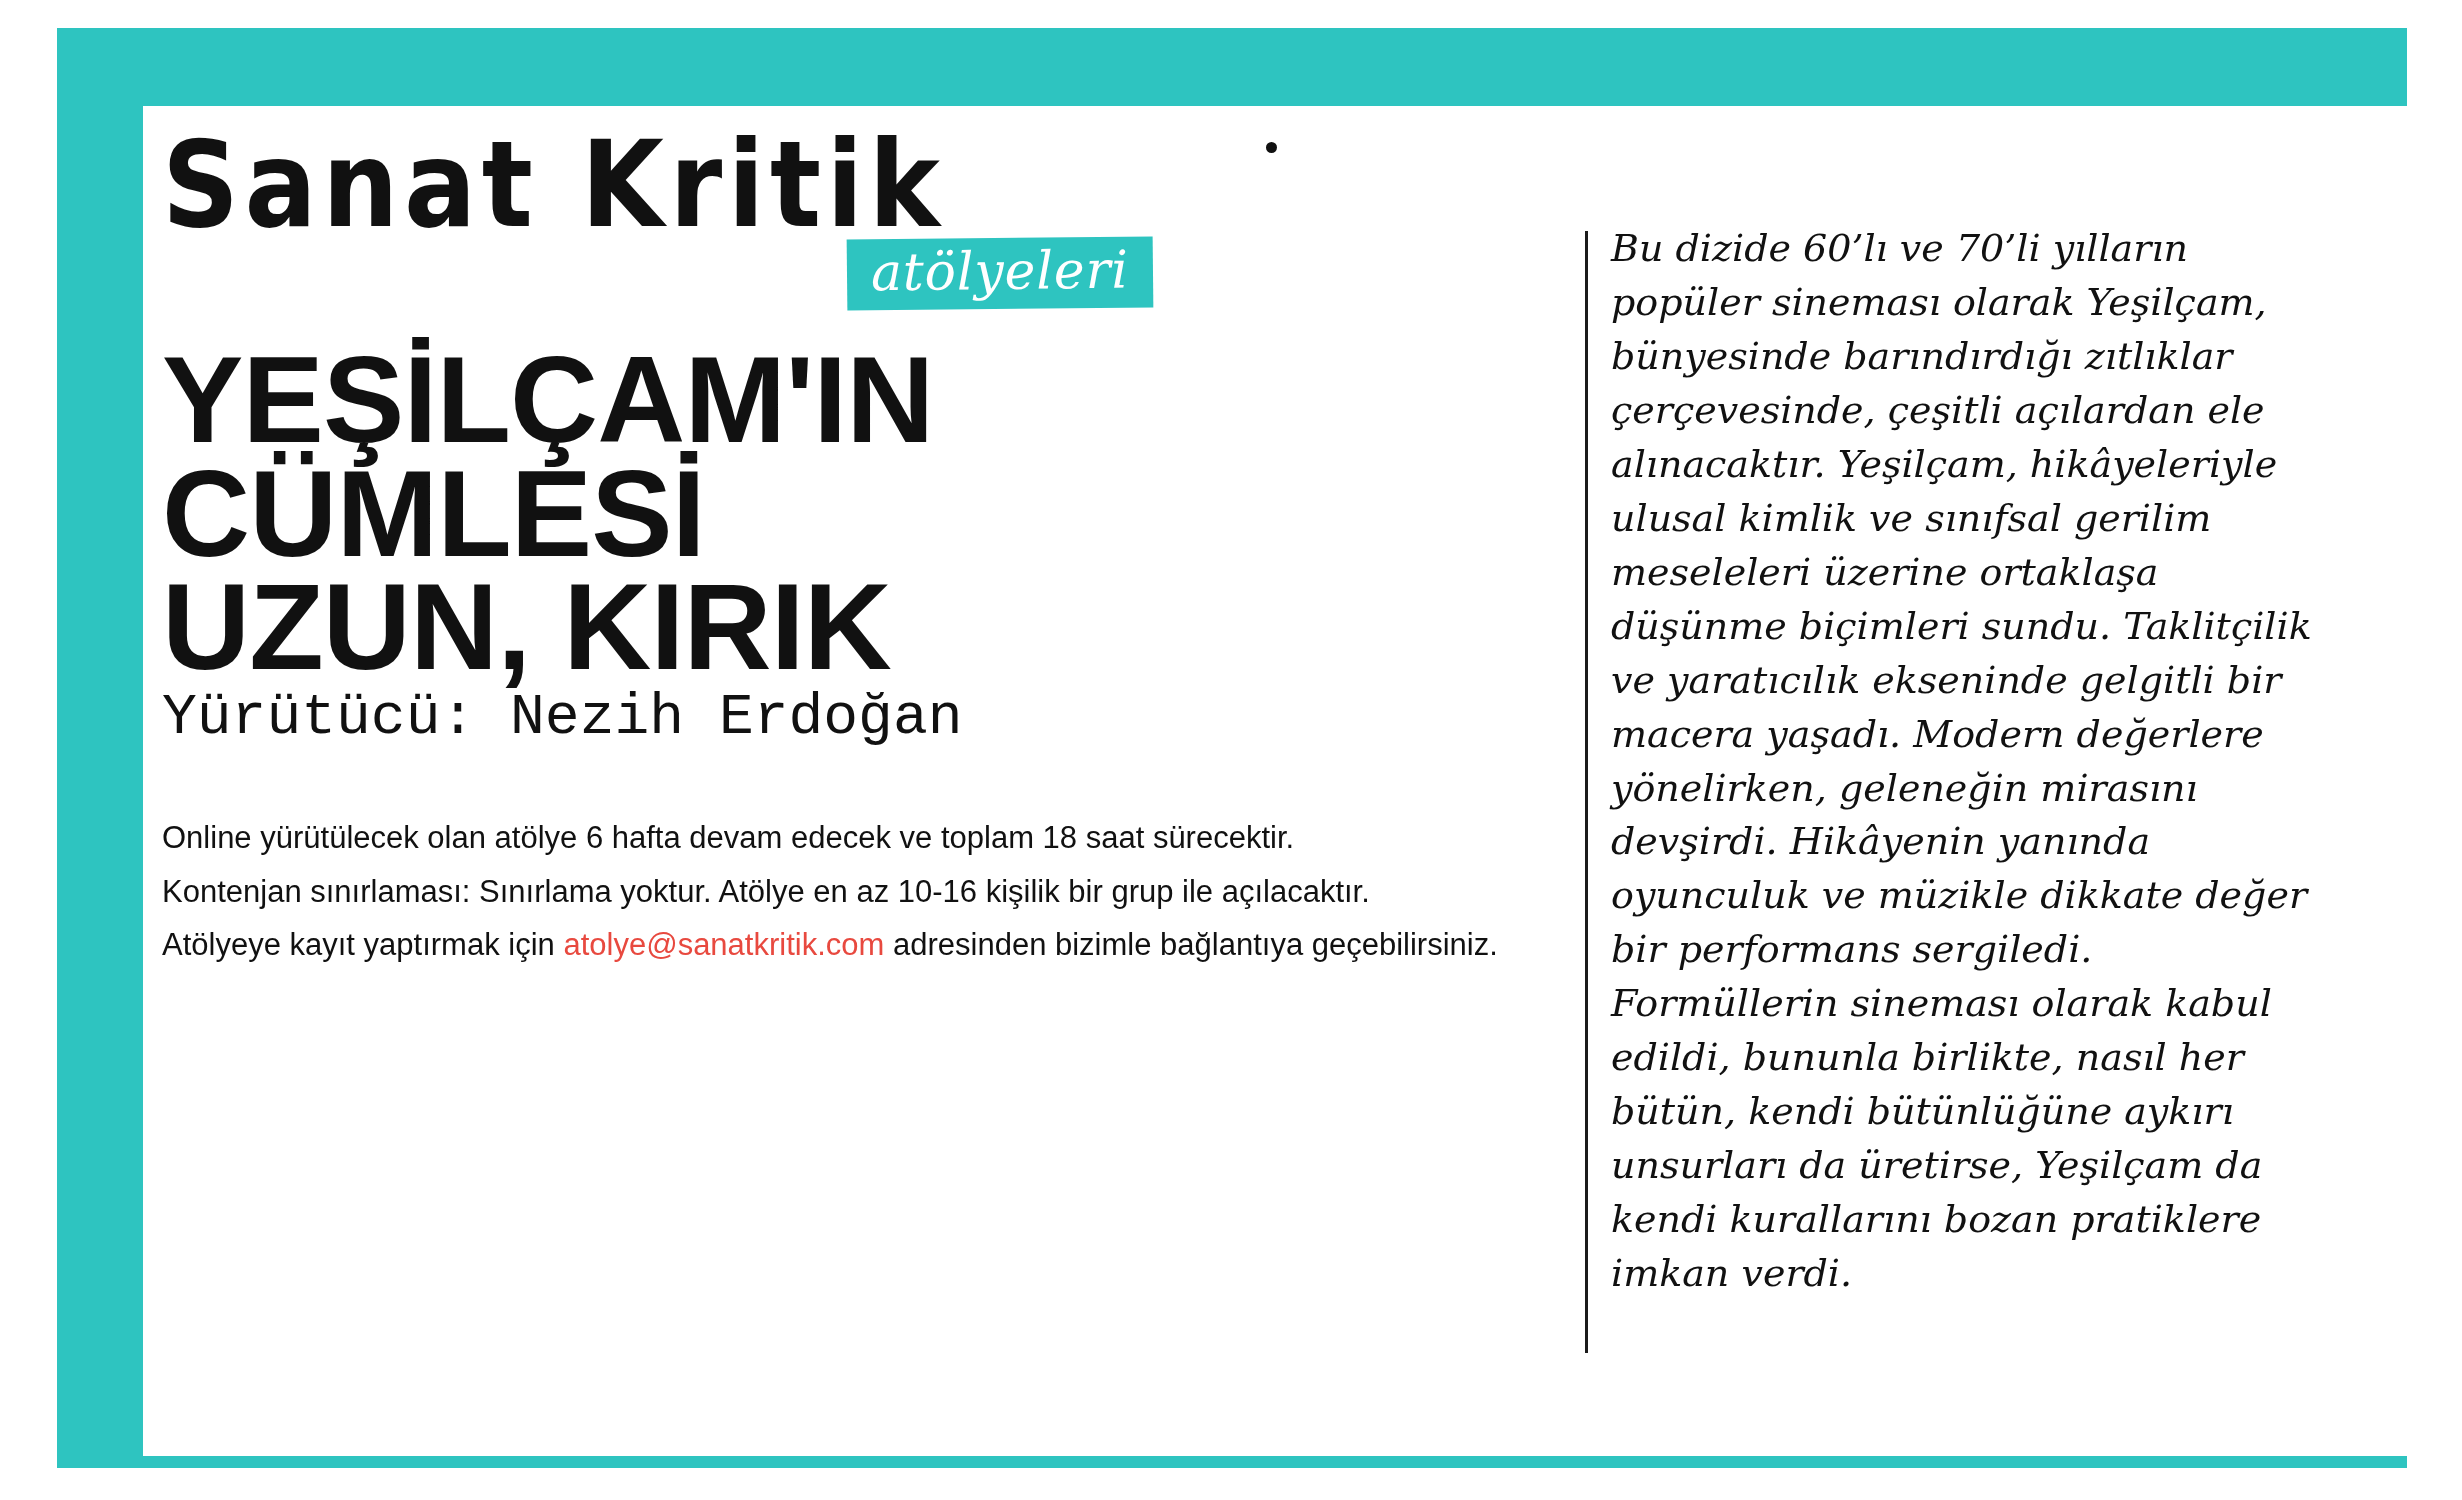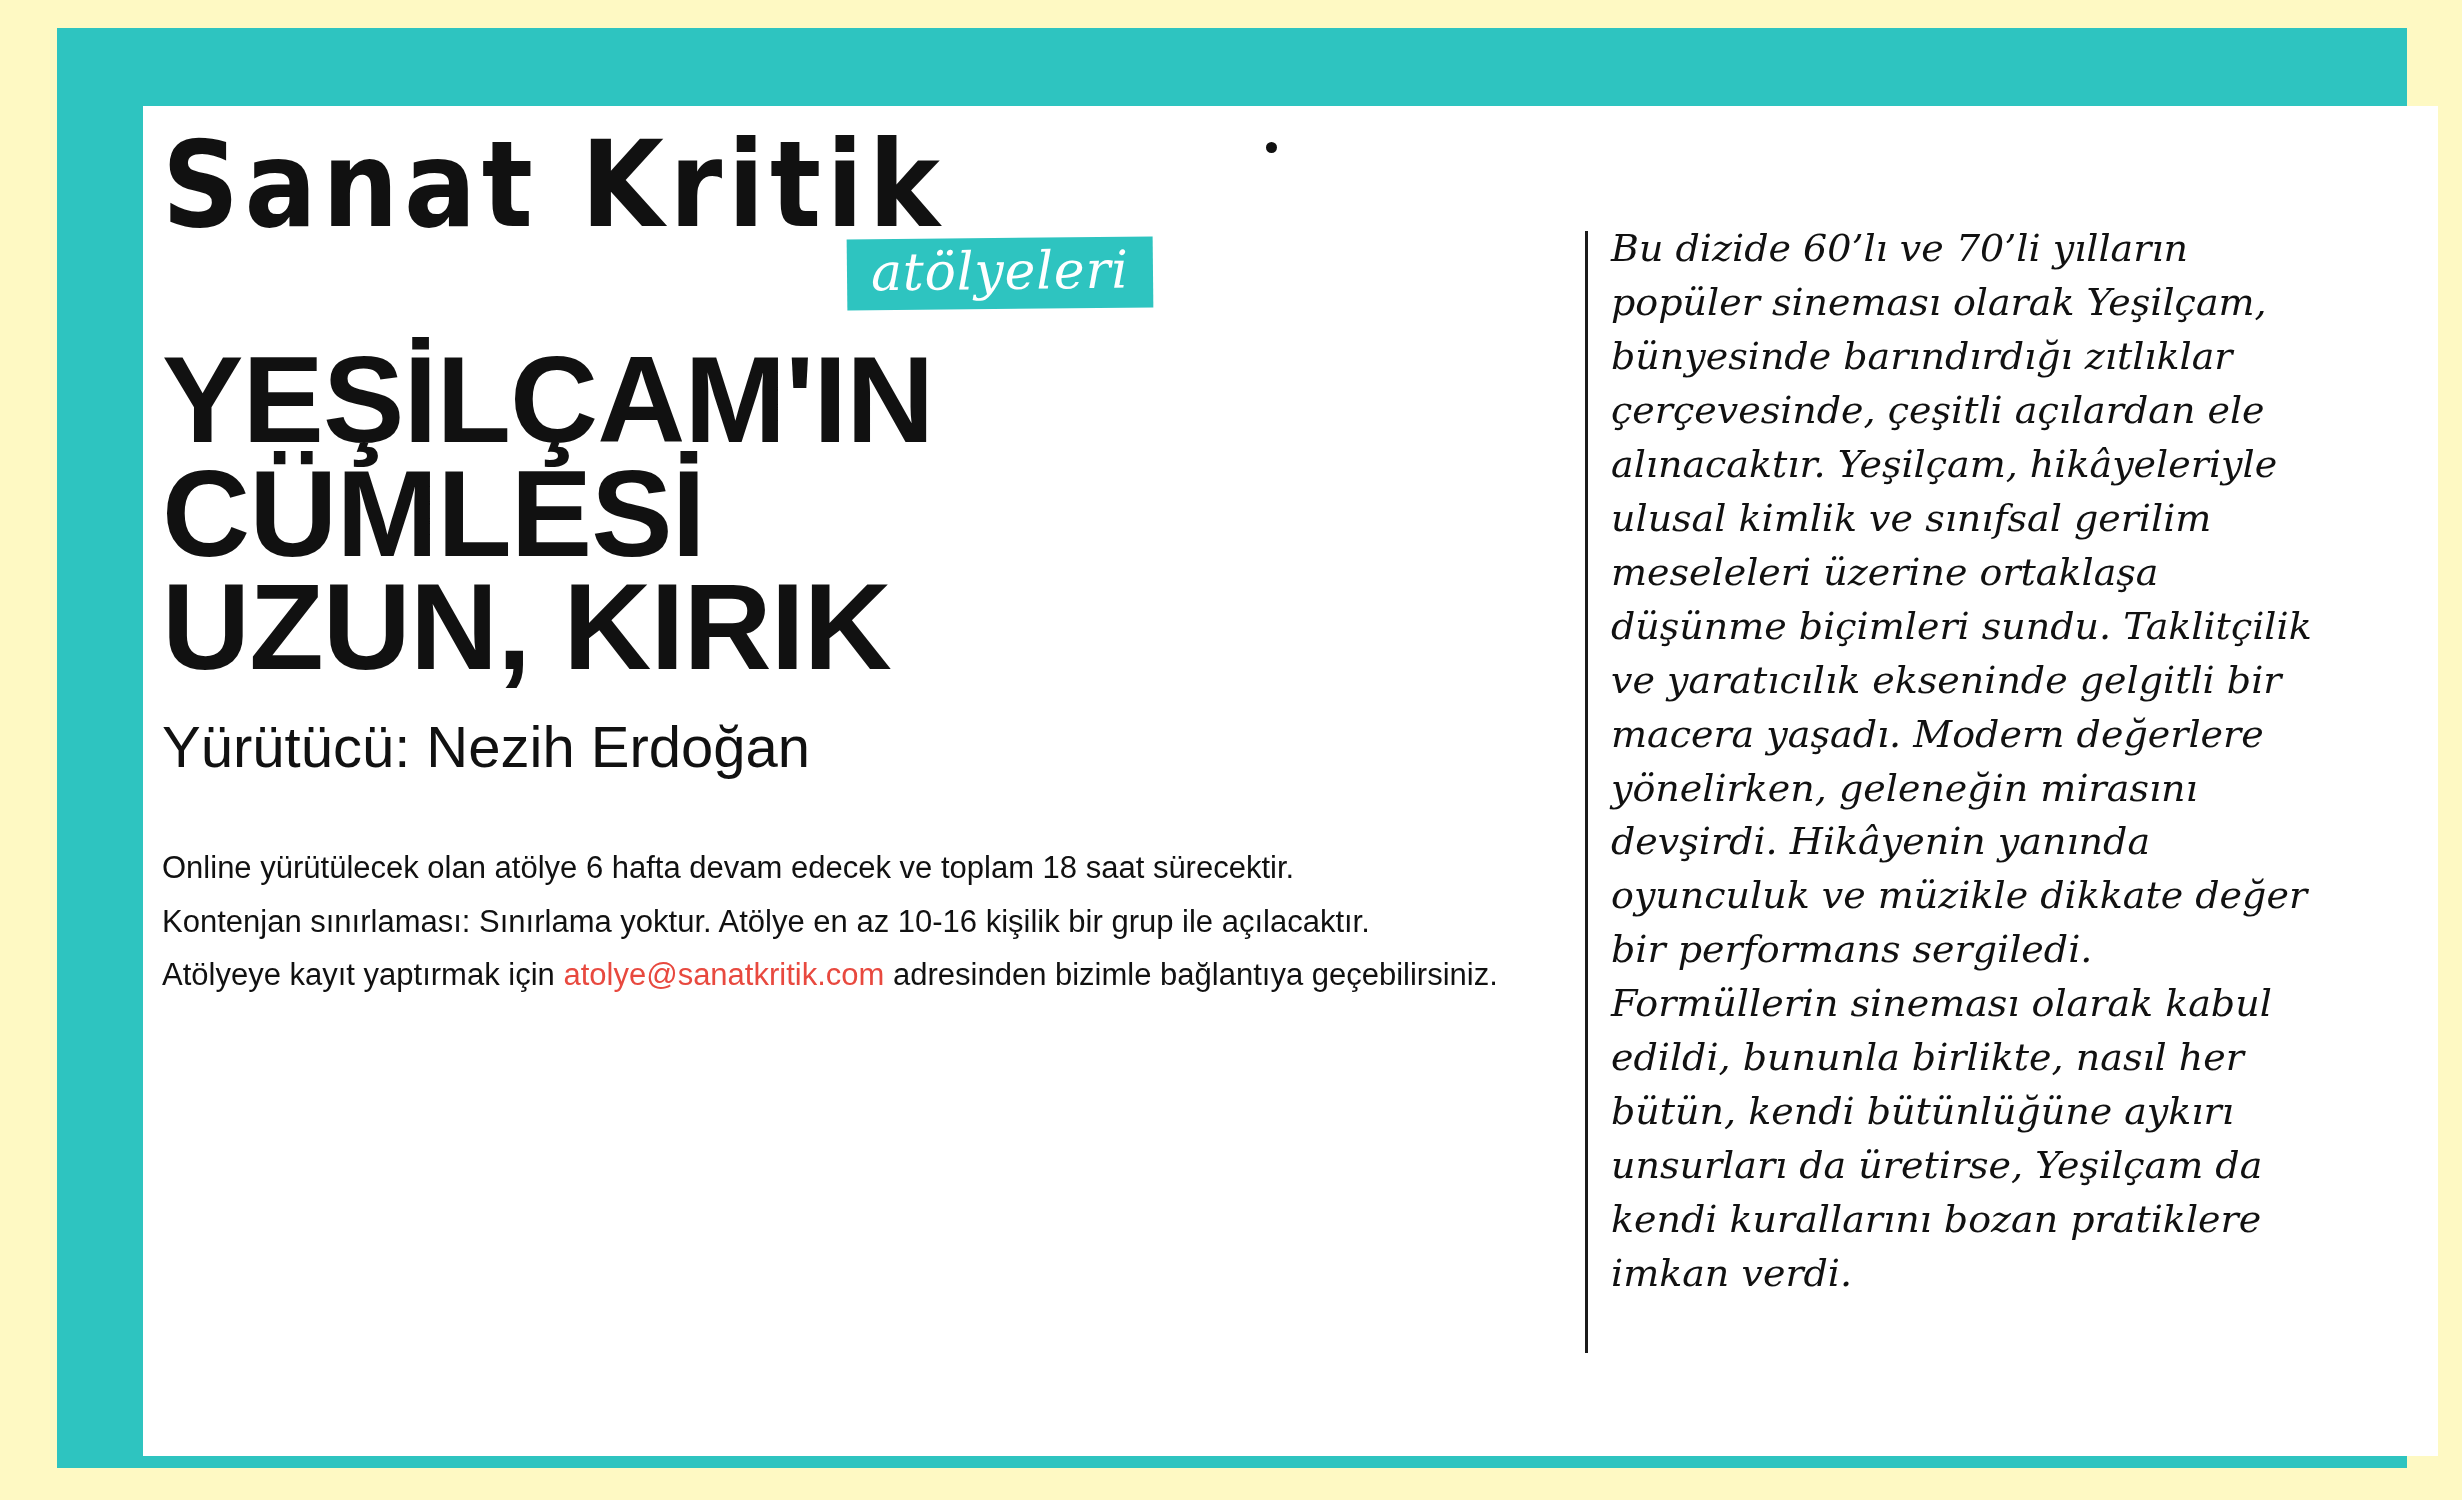--- a/index.html
+++ b/index.html
@@ -13,21 +13,21 @@
     overflow: hidden;
     font-family: "Liberation Sans", sans-serif;
   }
 
   .poster-frame {
     position: absolute;
     left: 0;
     top: 0;
     width: 2462px;
     height: 1500px;
-    background: #fef9c3;
+    background: #ffffff;
     box-sizing: border-box;
   }
 
   
   .teal-band {
     position: absolute;
     left: 57px;
     top: 28px;
     width: 2350px;
     height: 1440px;
@@ -107,22 +107,21 @@
     font-weight: 700;
     font-size: 122px;
     line-height: 0.93;
     letter-spacing: -0.9px;
     color: #111111;
     text-transform: uppercase;
   }
   .headline .ln { display: block; white-space: nowrap; }
 
   .presenter {
-    margin-top: 28px;
-    font-family: Liberation Sans, sans-serif;
+    font-family: Liberation Mono, monospace;
     font-weight: 400;
     font-size: 58px;
     color: #111111;
     letter-spacing: 0px;
   }
 
   .details {
     margin-top: 63px;
     font-family: "Liberation Sans", sans-serif;
     font-size: 31px;

